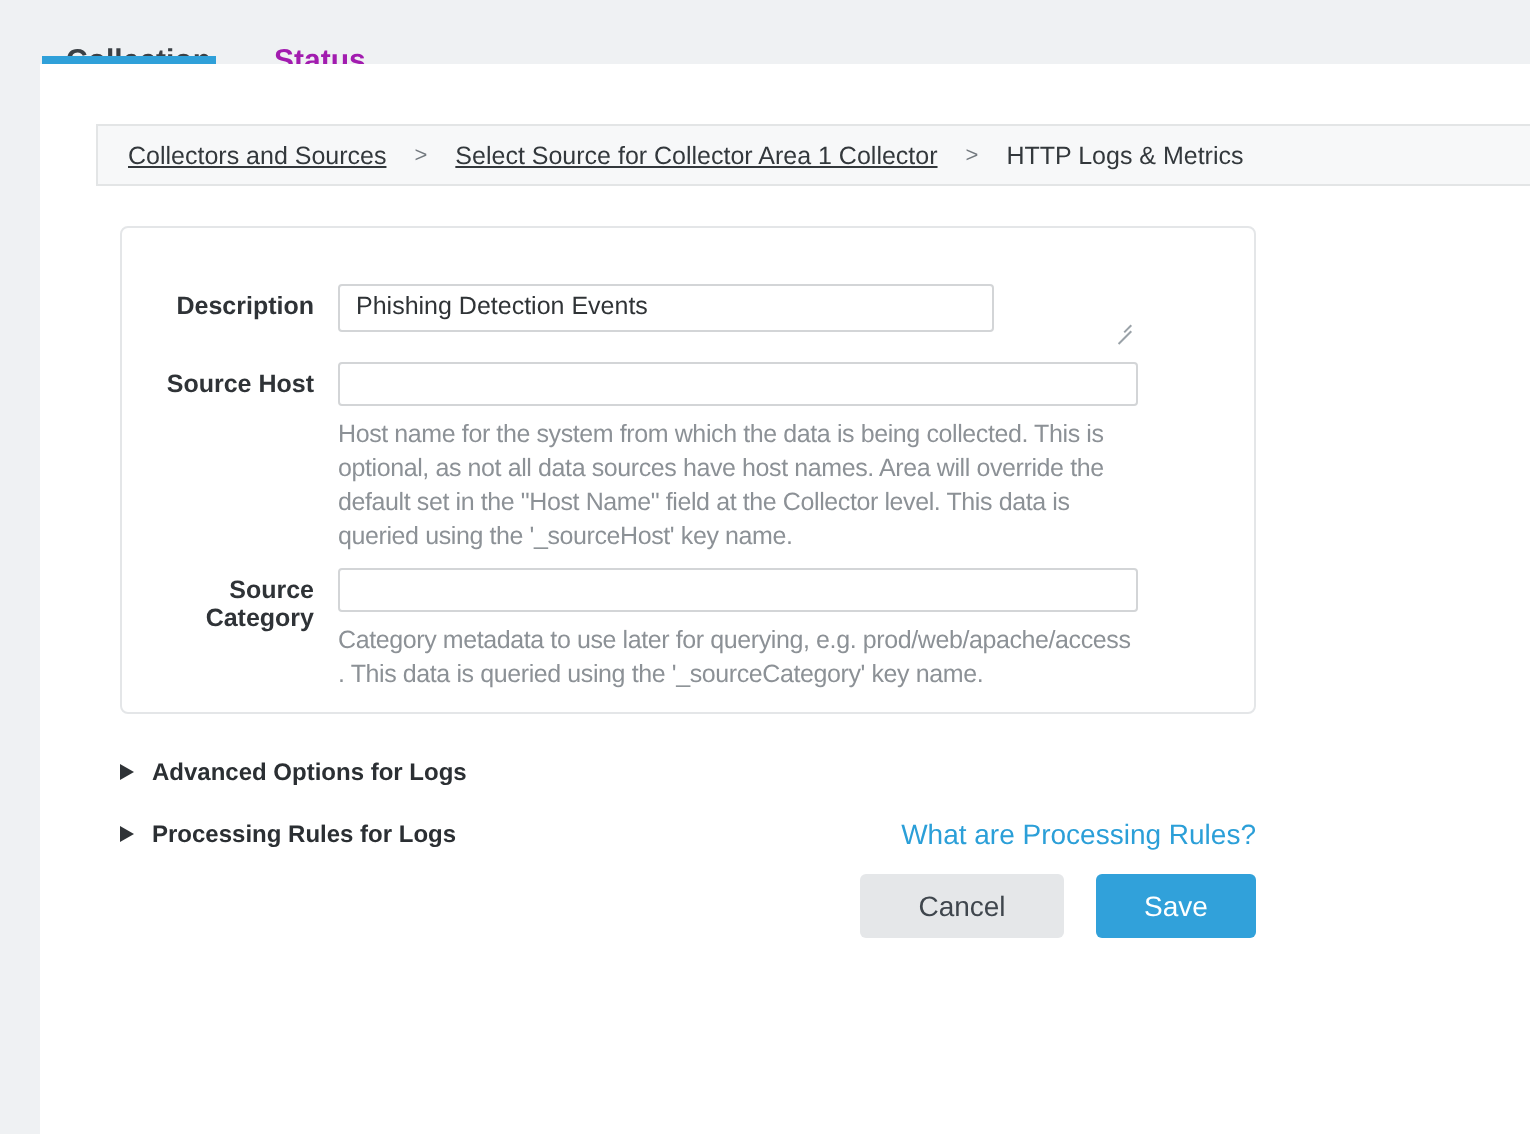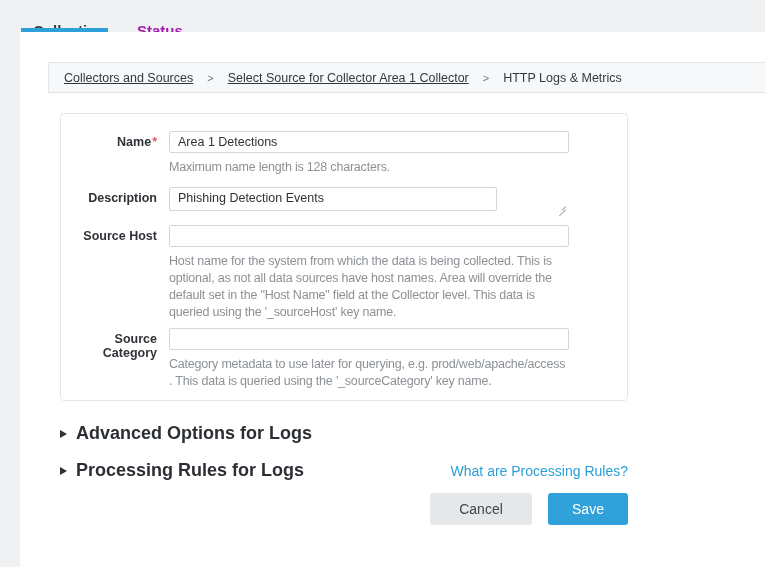--- a/index.html
+++ b/index.html
@@ -76,21 +76,21 @@
 
   
   .section-head { display:flex; align-items:center; cursor:pointer; }
   .section-advanced { margin-top:22px; }
   .section-processing-row { margin-top:16px; display:flex; align-items:center; justify-content:space-between; }
   .tri {
     width:0; height:0; flex:none;
     border-left:7px solid #2f3337; border-top:4.5px solid transparent; border-bottom:4.5px solid transparent;
     margin-right:9px;
   }
-  .section-title { font-size:18px; font-weight:bold; color:#2b2f33; }
+  .section-title { font-size:12px; font-weight:bold; color:#2b2f33; }
   .help-link { font-size:14px; color:#2b9fd8; cursor:pointer; }
 
   
   .btn-row { margin-top:12px; display:flex; justify-content:flex-end; gap:16px; }
   .btn {
     height:32px; border:none; border-radius:3px; font-size:14px;
     font-family:"Liberation Sans", sans-serif; cursor:pointer;
   }
   .btn-cancel { width:102px; background:#e5e7e9; color:#3f464d; }
   .btn-save   { width:80px; background:#31a1da; color:#ffffff; }
@@ -111,29 +111,20 @@
     <span class="crumb-sep">&gt;</span>
     <span class="crumb link">Select Source for Collector Area 1 Collector</span>
     <span class="crumb-sep">&gt;</span>
     <span class="crumb">HTTP Logs &amp; Metrics</span>
   </div>
 
   <div class="main">
 
     <div class="panel">
 
-      <div class="row">
-        <div class="row-label">
-          <span>Name</span><span class="req">*</span>
-        </div>
-        <div class="field-col">
-          <input class="text-input" type="text" value="Area 1 Detections" style="">
-          <div class="helper">Maximum name length is 128 characters.</div>
-        </div>
-      </div>
 
       <div class="row mt-desc">
         <div class="row-label">Description</div>
         <div class="field-col">
           <textarea class="text-area" style="">Phishing Detection Events</textarea>
           <span class="grip"></span>
         </div>
       </div>
 
       <div class="row mt-host">

